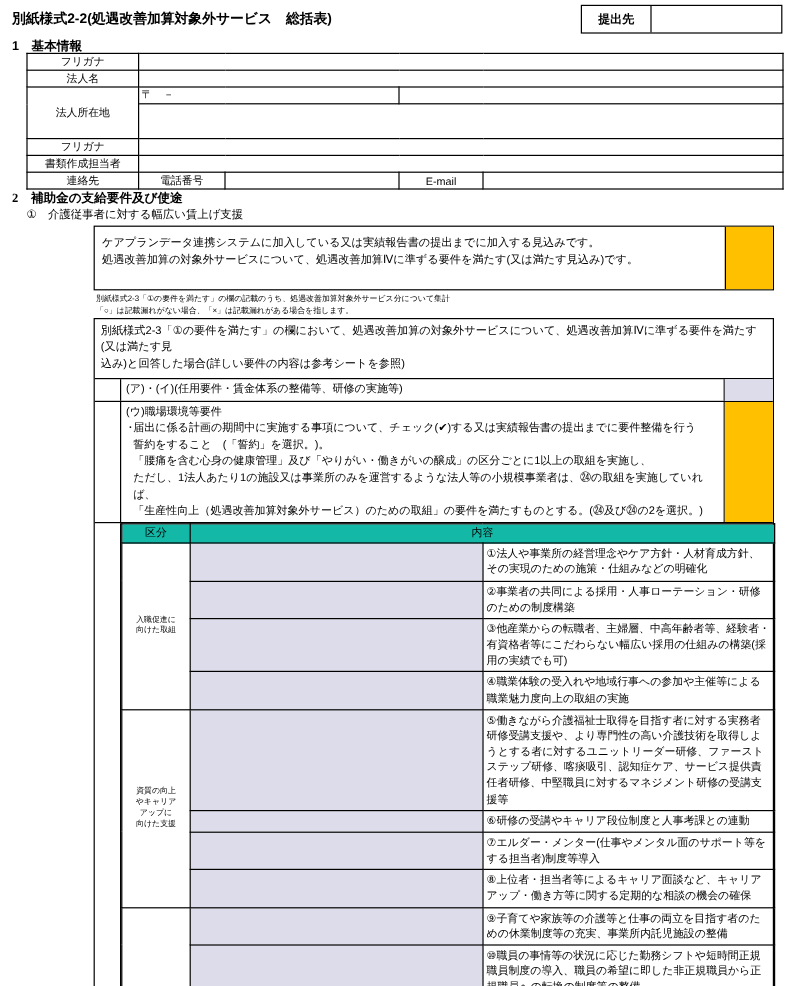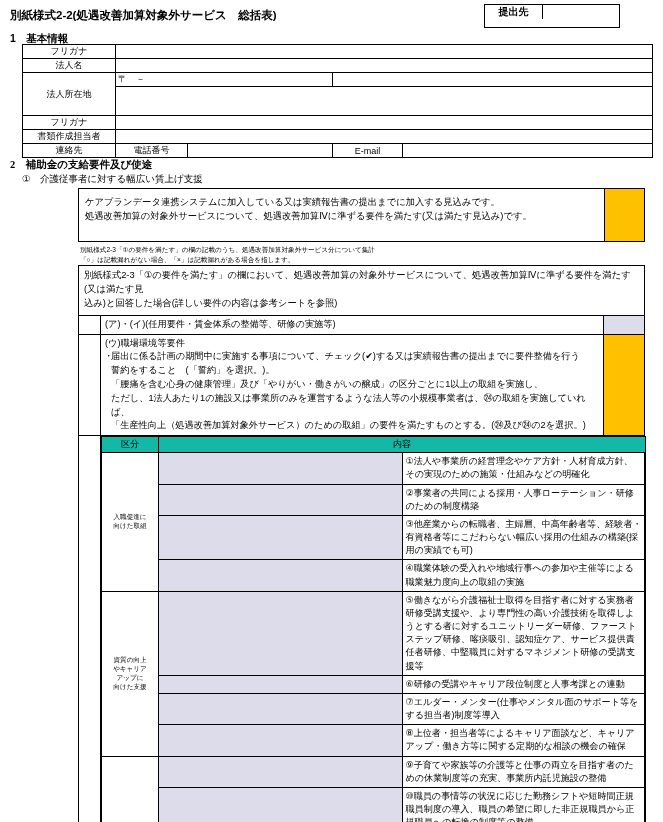--- a/index.html
+++ b/index.html
@@ -30,26 +30,25 @@
     top: 8px;
     font-size: 11.5px;
     font-weight: bold;
     letter-spacing: 0px;
     white-space: nowrap;
   }
   .submit-box {
     position: absolute;
     left: 484px;
     top: 4px;
-    width: 136px;
+    width: 168px;
     height: 24px;
     display: flex;
     border: 1.6px solid #000;
     box-sizing: border-box;
-    flex-direction: column;
   }
   .submit-label {
     width: 58px;
     border-right: 1.6px solid #000;
     display: flex;
     align-items: center;
     justify-content: center;
     font-size: 10px;
     font-weight: bold;
     box-sizing: border-box;

